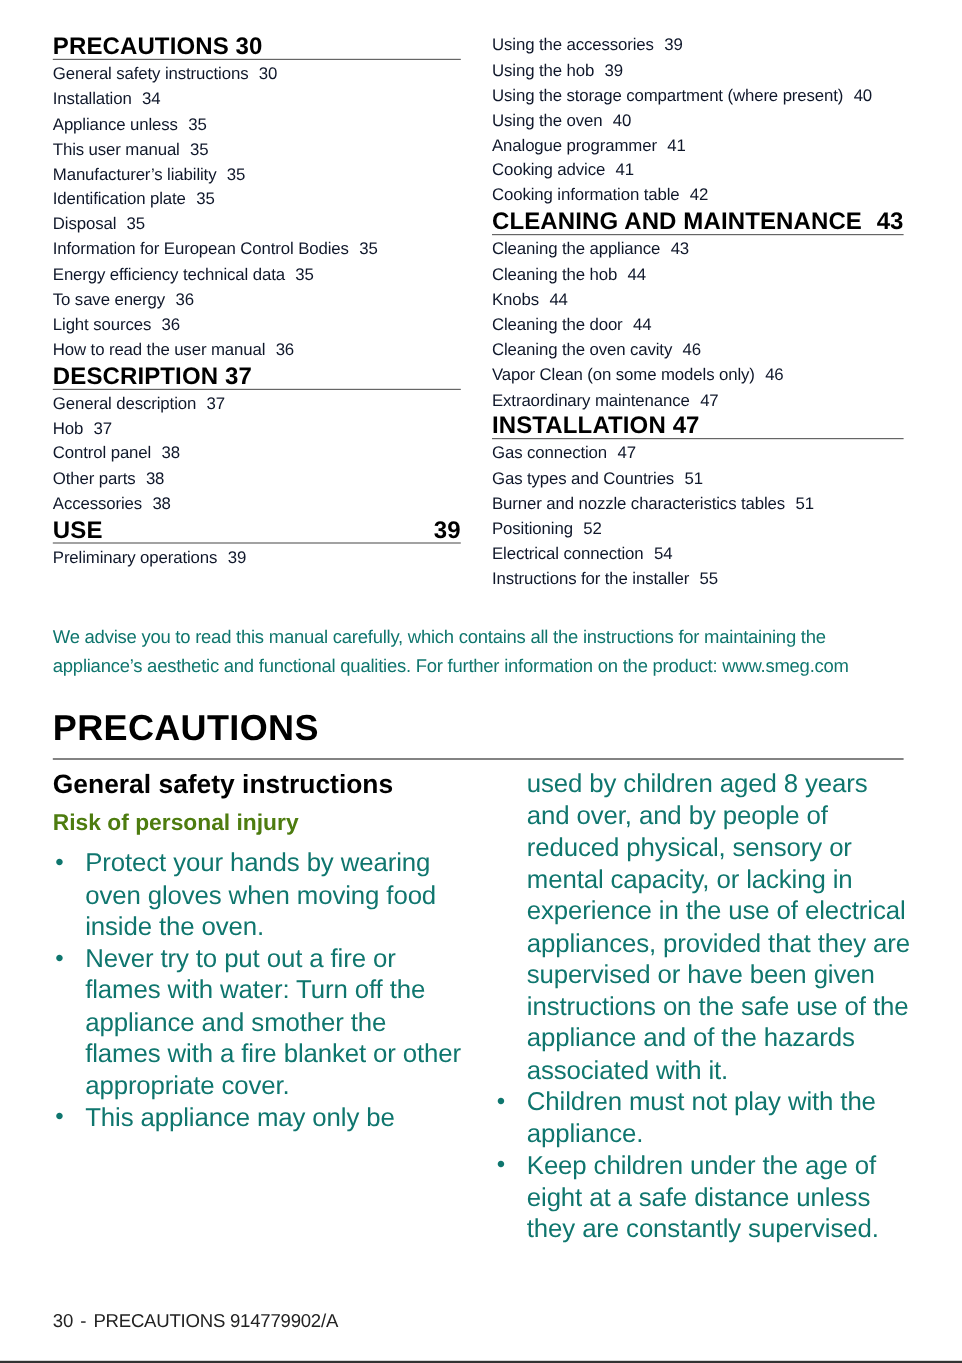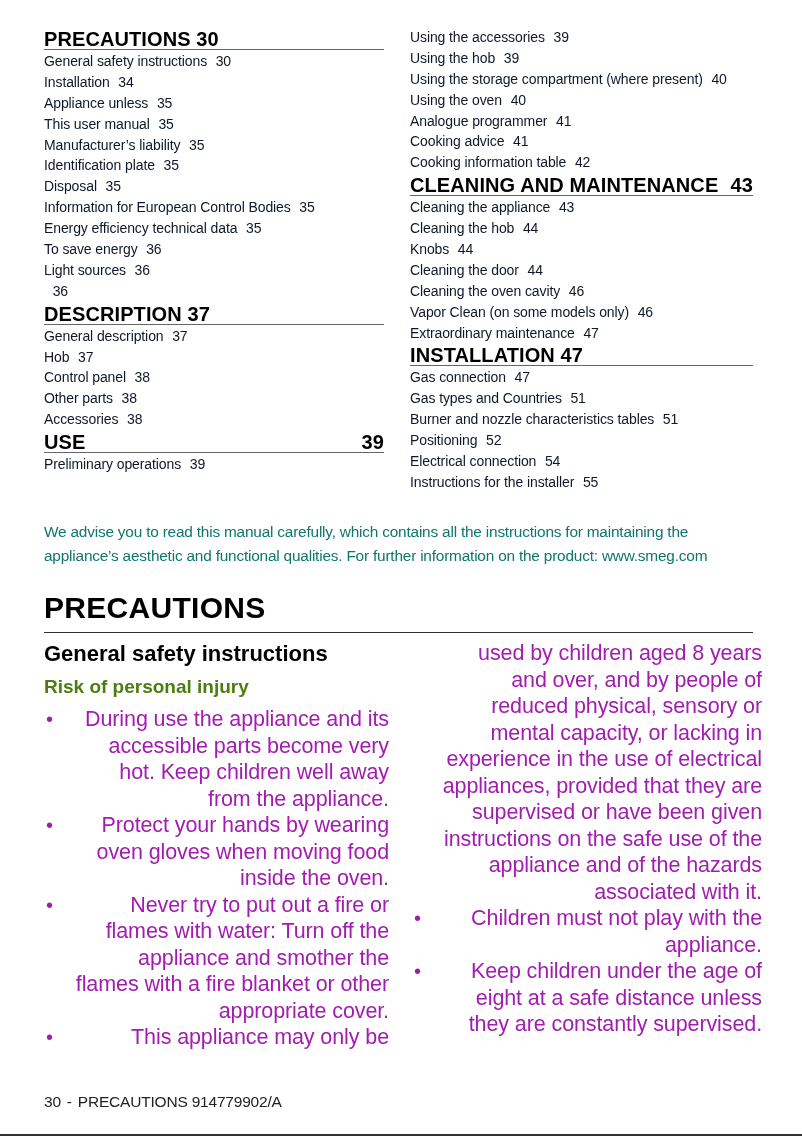--- a/index.html
+++ b/index.html
@@ -107,23 +107,22 @@
     ul.bullets {
       list-style: none;
       margin: 0;
       padding: 0;
     }
     ul.bullets li {
       position: relative;
       padding-left: 27px;
       font-size: 21.5px;
       line-height: 26.5px;
-      color: #a21caf;
+      color: #0f766e;
       letter-spacing: -0.1px;
-      text-align: right;
     }
     ul.bullets li.bulleted::before {
       content: "\2022";
       position: absolute;
       left: 2px;
       top: 0;
       font-size: 20px;
     }
     ul.bullets li.continuation {
       padding-left: 27px;
@@ -195,20 +194,21 @@
       </div>
     <div class="toc-item">
         <span>To save energy</span>
         <span class="pg">36</span>
       </div>
     <div class="toc-item">
         <span>Light sources</span>
         <span class="pg">36</span>
       </div>
     <div class="toc-item">
+        <span>How to read the user manual</span>
         <span class="pg">36</span>
       </div>
   </div>
 
   <div>
     <div class="toc-section-head">
       <span>DESCRIPTION 37</span>
       <span class="pg"></span>
     </div>
     <div class="toc-item">
@@ -350,21 +350,20 @@
   <div>appliance’s aesthetic and functional qualities. For further information on the product: www.smeg.com</div>
 </div>
 
 <div id="main-title">PRECAUTIONS</div>
 <div id="main-rule"></div>
 
 <div id="col-left">
   <div class="h-sub">General safety instructions</div>
   <div class="h-subsub">Risk of personal injury</div>
   <ul class="bullets">
-    <li class="bulleted">During use the appliance and its accessible parts become very hot. Keep children well away from the appliance.</li>
     <li class="bulleted">Protect your hands by wearing oven gloves when moving food inside the oven.</li>
     <li class="bulleted">Never try to put out a fire or flames with water: Turn off the appliance and smother the flames with a fire blanket or other appropriate cover.</li>
     <li class="bulleted">This appliance may only be</li>
   </ul>
 </div>
 
 <div id="col-right">
   <ul class="bullets">
     <li class="continuation">used by children aged 8 years and over, and by people of reduced physical, sensory or mental capacity, or lacking in experience in the use of electrical appliances, provided that they are supervised or have been given instructions on the safe use of the appliance and of the hazards associated with it.</li>
     <li class="bulleted">Children must not play with the appliance.</li>

